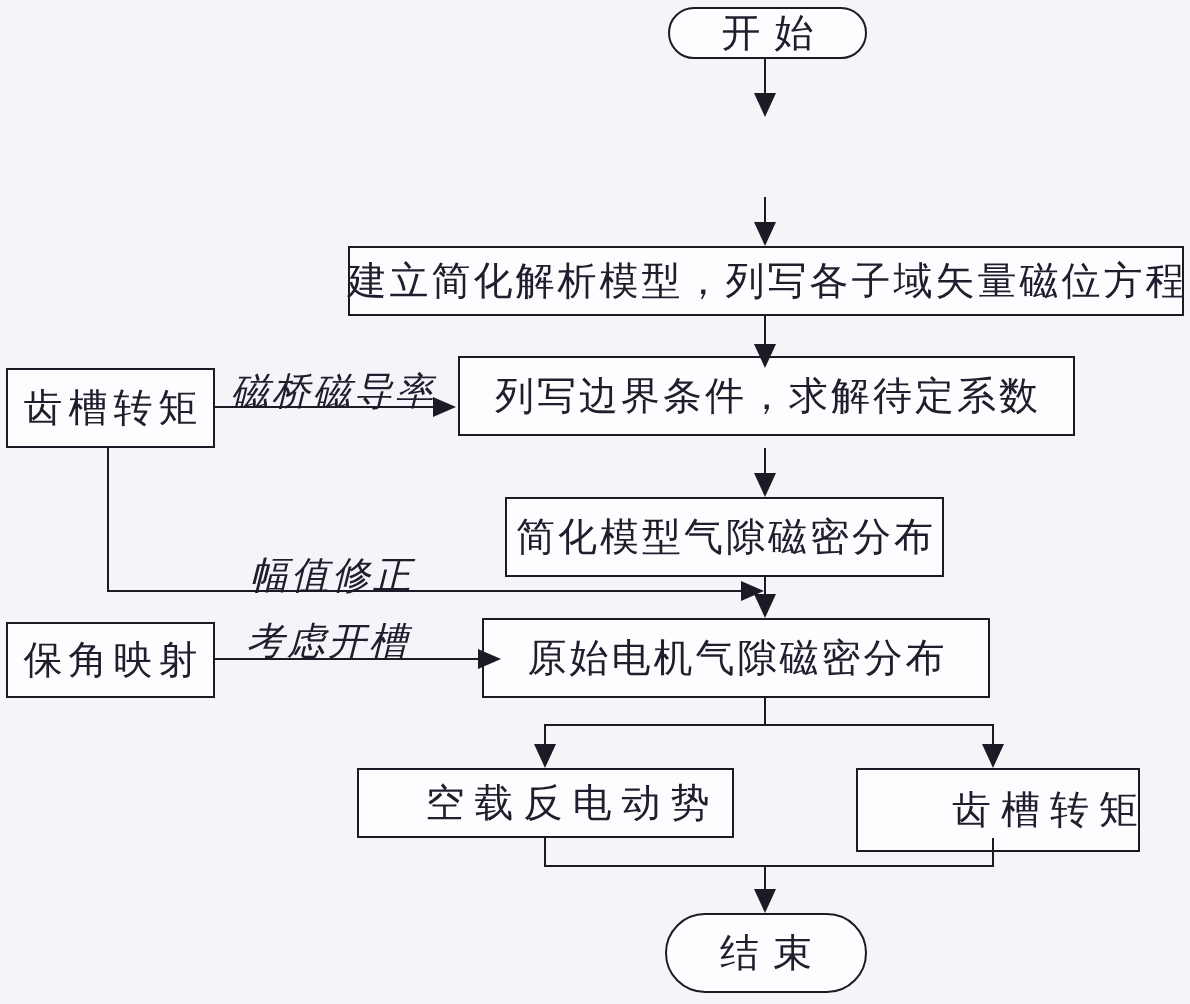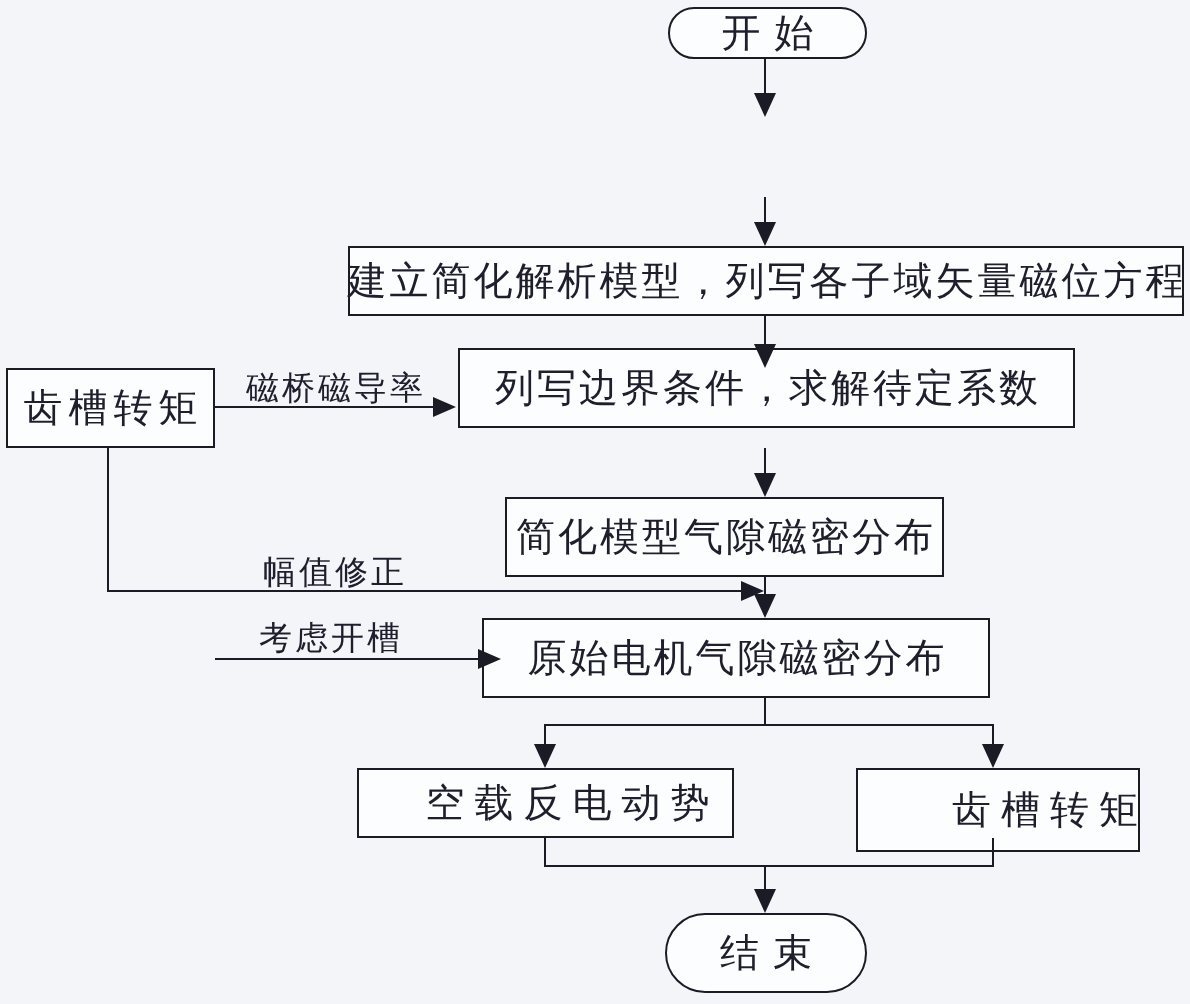--- a/index.html
+++ b/index.html
@@ -25,22 +25,22 @@
     background:var(--fill);
     border:2px solid var(--stroke);
     display:flex;align-items:center;justify-content:center;
     font-size:39px;color:var(--text);
     white-space:nowrap;
   }
   .stadium{border-radius:40px;}
   .stadium.small{border-radius:27px;}
   .edge-label{
     position:absolute;
-    font-size:33px;color:var(--text);
-    text-align:center;white-space:nowrap;
+    font-size:38px;color:var(--text);
+    white-space:nowrap;font-style:italic;
   }
   .vline{position:absolute;width:2px;background:var(--stroke);}
   .hline{position:absolute;height:2px;background:var(--stroke);}
   .arr-down{
     position:absolute;width:0;height:0;
     border-left:11px solid transparent;
     border-right:11px solid transparent;
     border-top:24px solid var(--stroke);
   }
   .arr-right{
@@ -61,36 +61,39 @@
 
   <div class="node stadium small" style="left:668px;top:7px;width:199px;height:52px;">
     <span class="ls14">开始</span>
   </div>
 
 
   <div class="node" style="left:348px;top:246px;width:836px;height:70px;">
     <span class="ls3">建立简化解析模型，列写各子域矢量磁位方程</span>
   </div>
 
-  <div class="node" style="left:458px;top:348px;width:617px;height:80px;justify-content:center;">
+  <div class="node" style="left:458px;top:356px;width:617px;height:80px;justify-content:center;">
     <span class="ls3">列写边界条件，求解待定系数</span>
   </div>
 
   <div class="node" style="left:505px;top:497px;width:439px;height:80px;">
     <span class="ls3">简化模型气隙磁密分布</span>
   </div>
 
   <div class="node" style="left:482px;top:618px;width:508px;height:80px;">
     <span class="ls3">原始电机气隙磁密分布</span>
   </div>
 
   <div class="node" style="left:6px;top:368px;width:209px;height:80px;">
     <span class="ls6">齿槽转矩</span>
   </div>
 
+  <div class="node" style="left:6px;top:622px;width:209px;height:76px;">
+    <span class="ls6">保角映射</span>
+  </div>
 
   <div class="node" style="left:357px;top:768px;width:377px;height:70px;">
     <span class="ls10">空载反电动势</span>
   </div>
 
   <div class="node" style="left:856px;top:768px;width:284px;height:84px;justify-content:flex-end;">
     <span class="ls10">齿槽转矩</span>
   </div>
 
   <div class="node stadium" style="left:665px;top:913px;width:202px;height:80px;">

